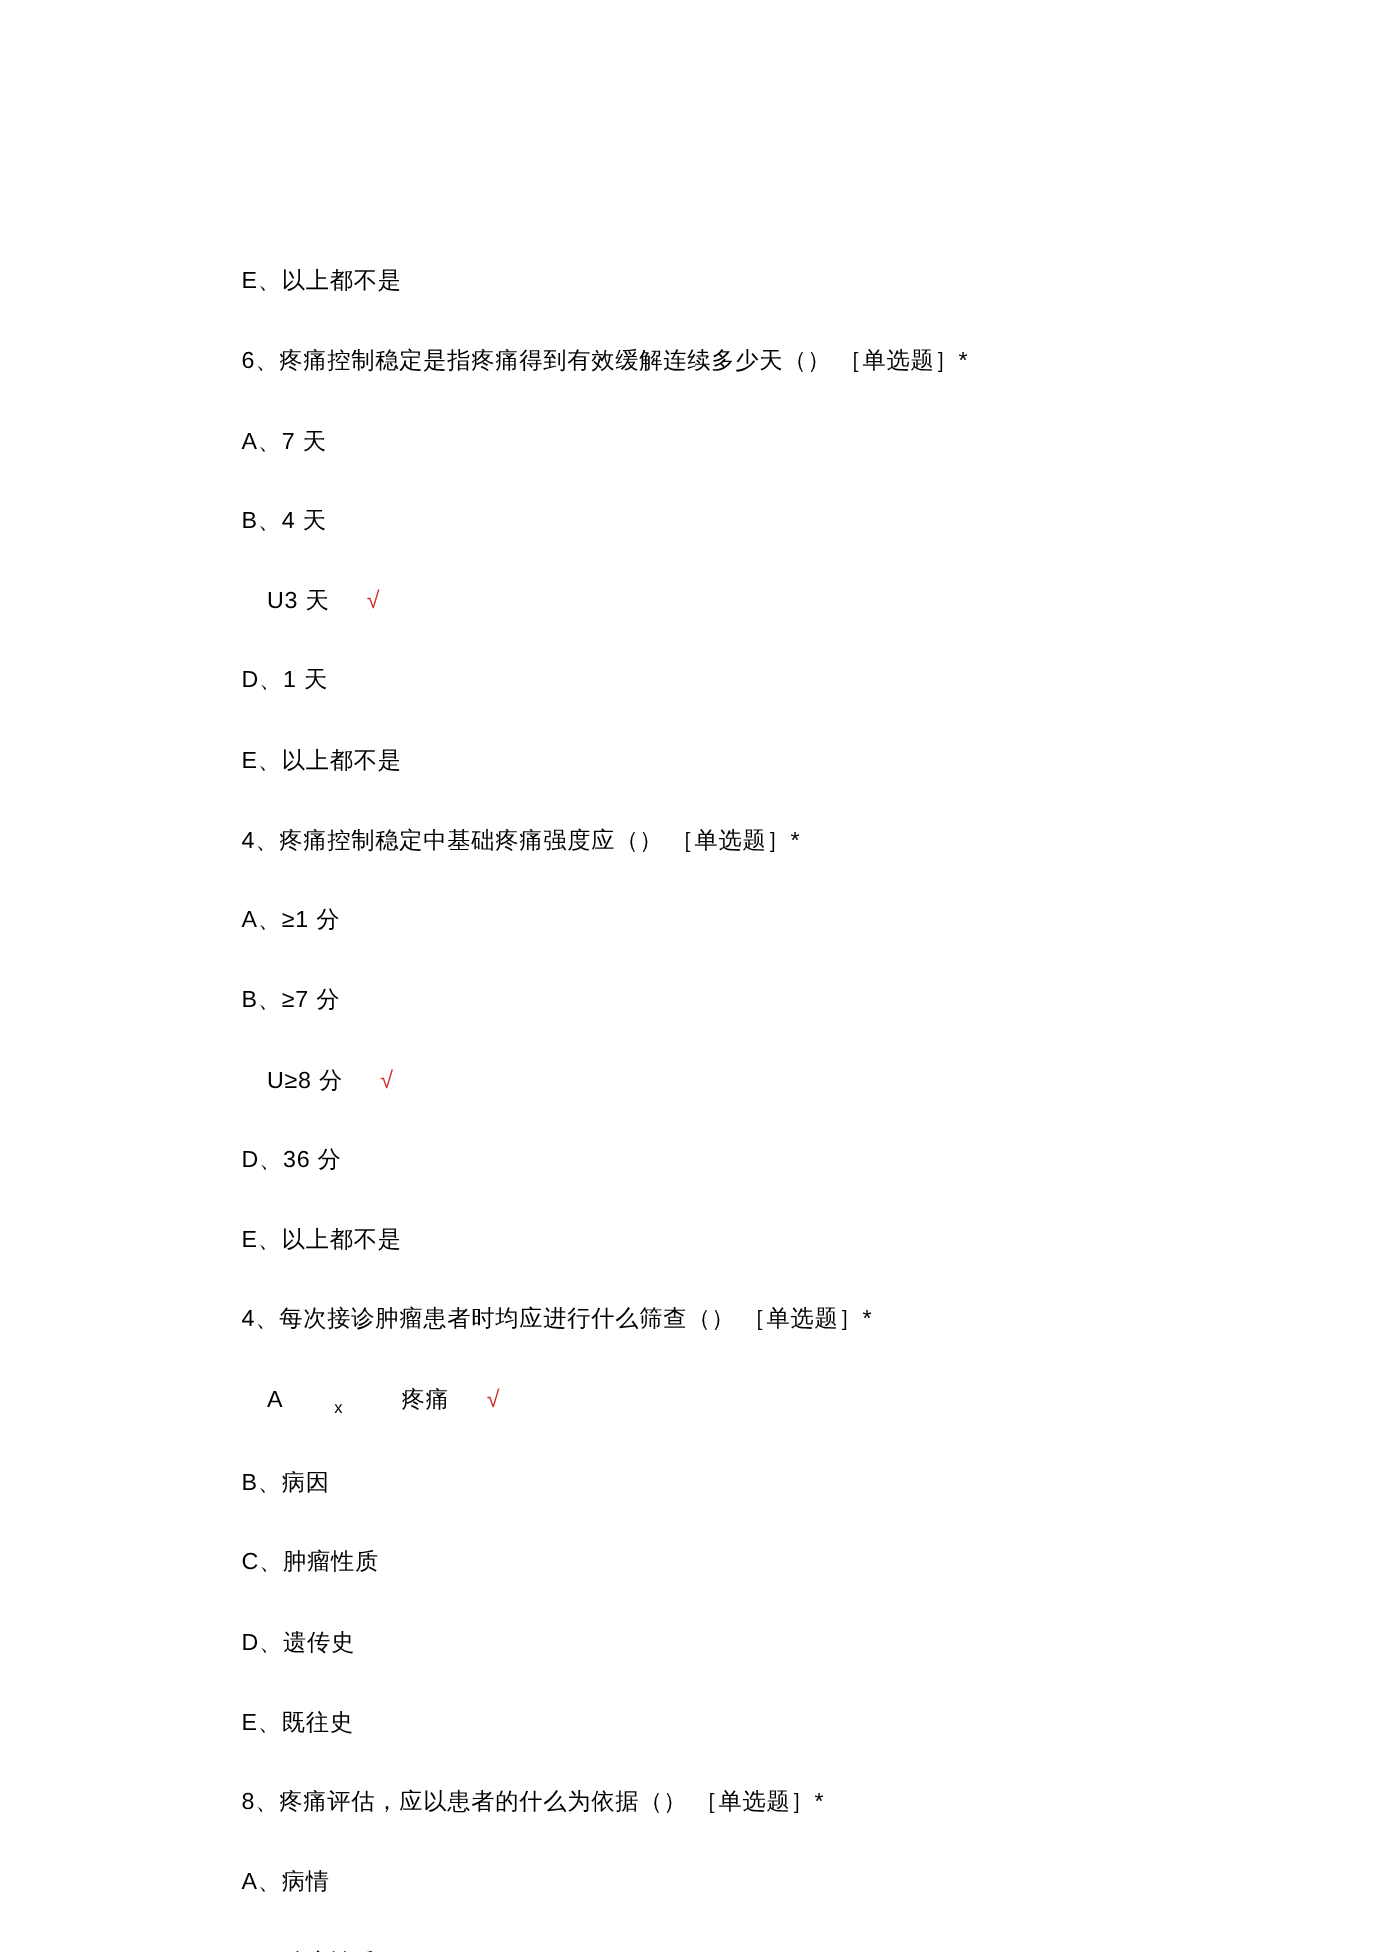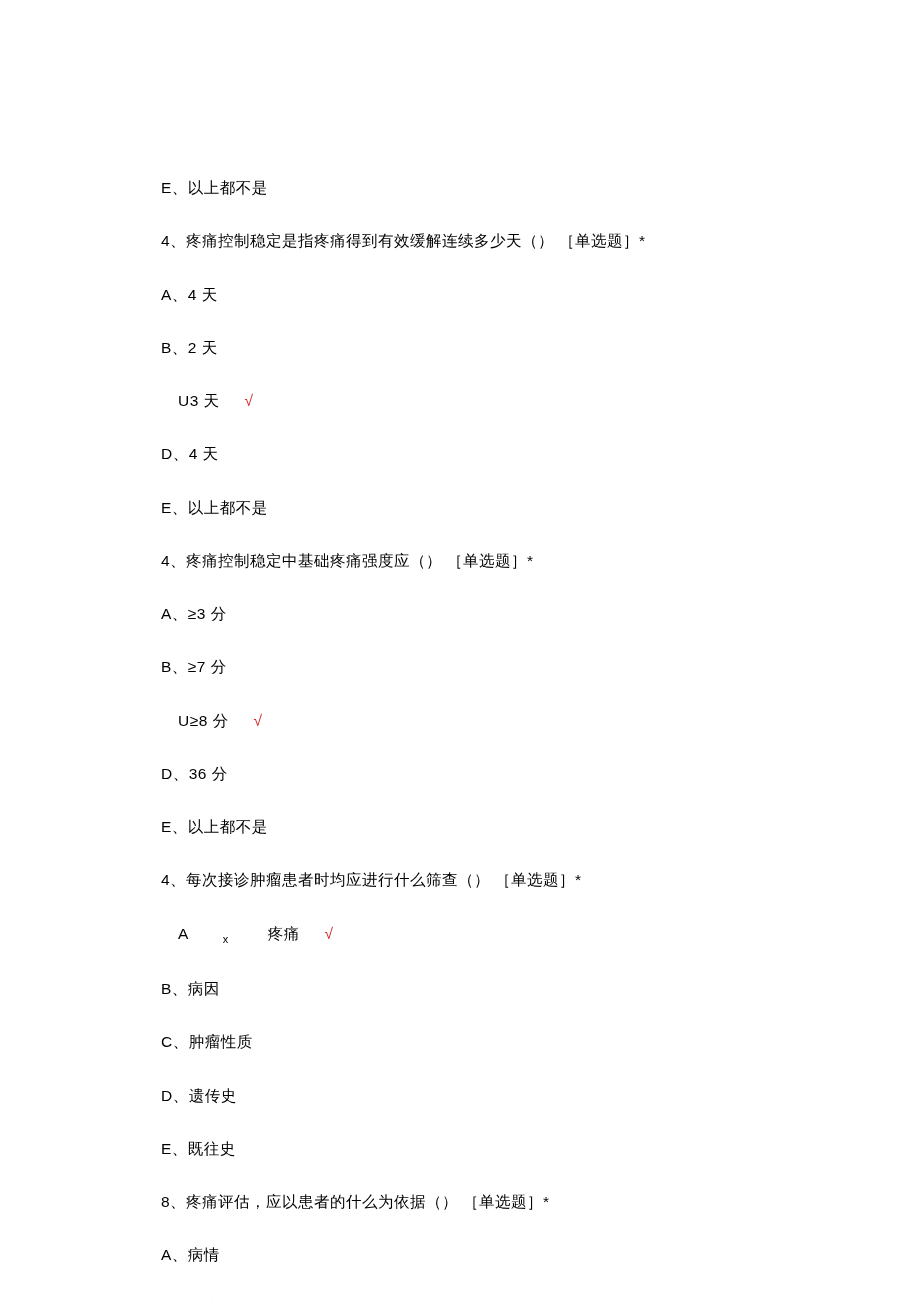--- a/index.html
+++ b/index.html
@@ -28,32 +28,32 @@
     .sub {
       font-size: 11px;
       vertical-align: sub;
     }
   </style>
 </head>
 <body>
 
 <div class="line">E、以上都不是</div>
 
-<div class="line">4、疼痛控制稳定是指疼痛得到有效缓解连续多少天（） ［单选题］*</div>
-<div class="line">A、4 天</div>
-<div class="line">B、2 天</div>
+<div class="line">6、疼痛控制稳定是指疼痛得到有效缓解连续多少天（） ［单选题］*</div>
+<div class="line">A、7 天</div>
+<div class="line">B、4 天</div>
 <div class="line">
   <span>U3 天</span>
   <span class="correct-mark">√</span>
 </div>
-<div class="line">D、4 天</div>
+<div class="line">D、1 天</div>
 <div class="line">E、以上都不是</div>
 
 <div class="line">4、疼痛控制稳定中基础疼痛强度应（） ［单选题］*</div>
-<div class="line">A、≥3 分</div>
+<div class="line">A、≥1 分</div>
 <div class="line">B、≥7 分</div>
 <div class="line">
   <span>U≥8 分</span>
   <span class="correct-mark">√</span>
 </div>
 <div class="line">D、36 分</div>
 <div class="line">E、以上都不是</div>
 
 <div class="line">4、每次接诊肿瘤患者时均应进行什么筛查（） ［单选题］*</div>
 <div class="line">

